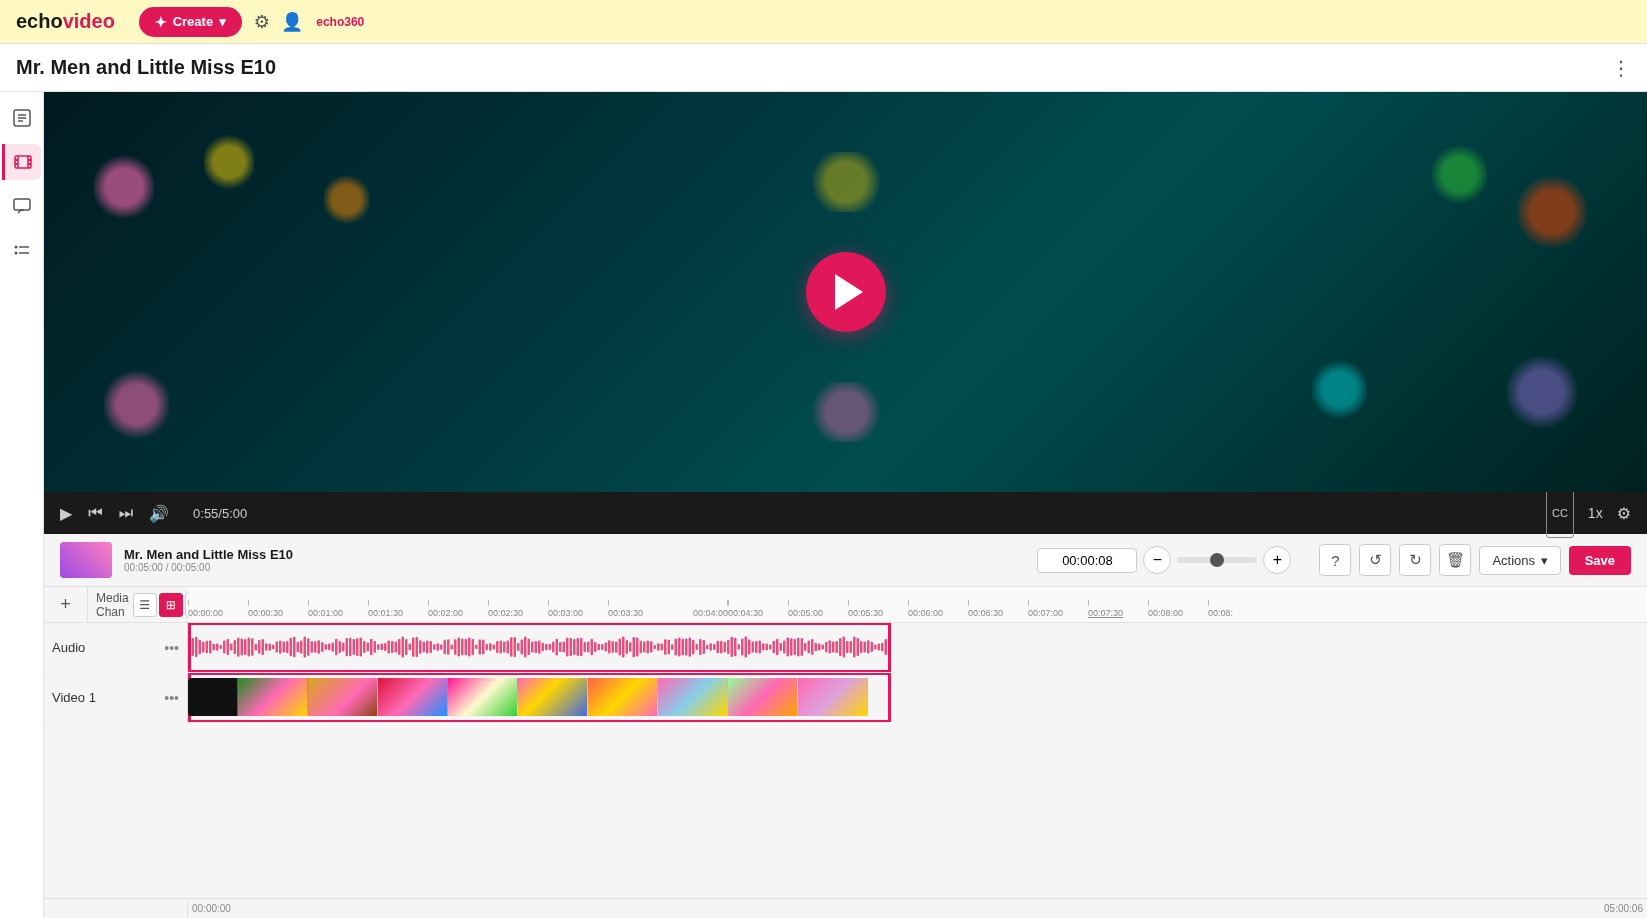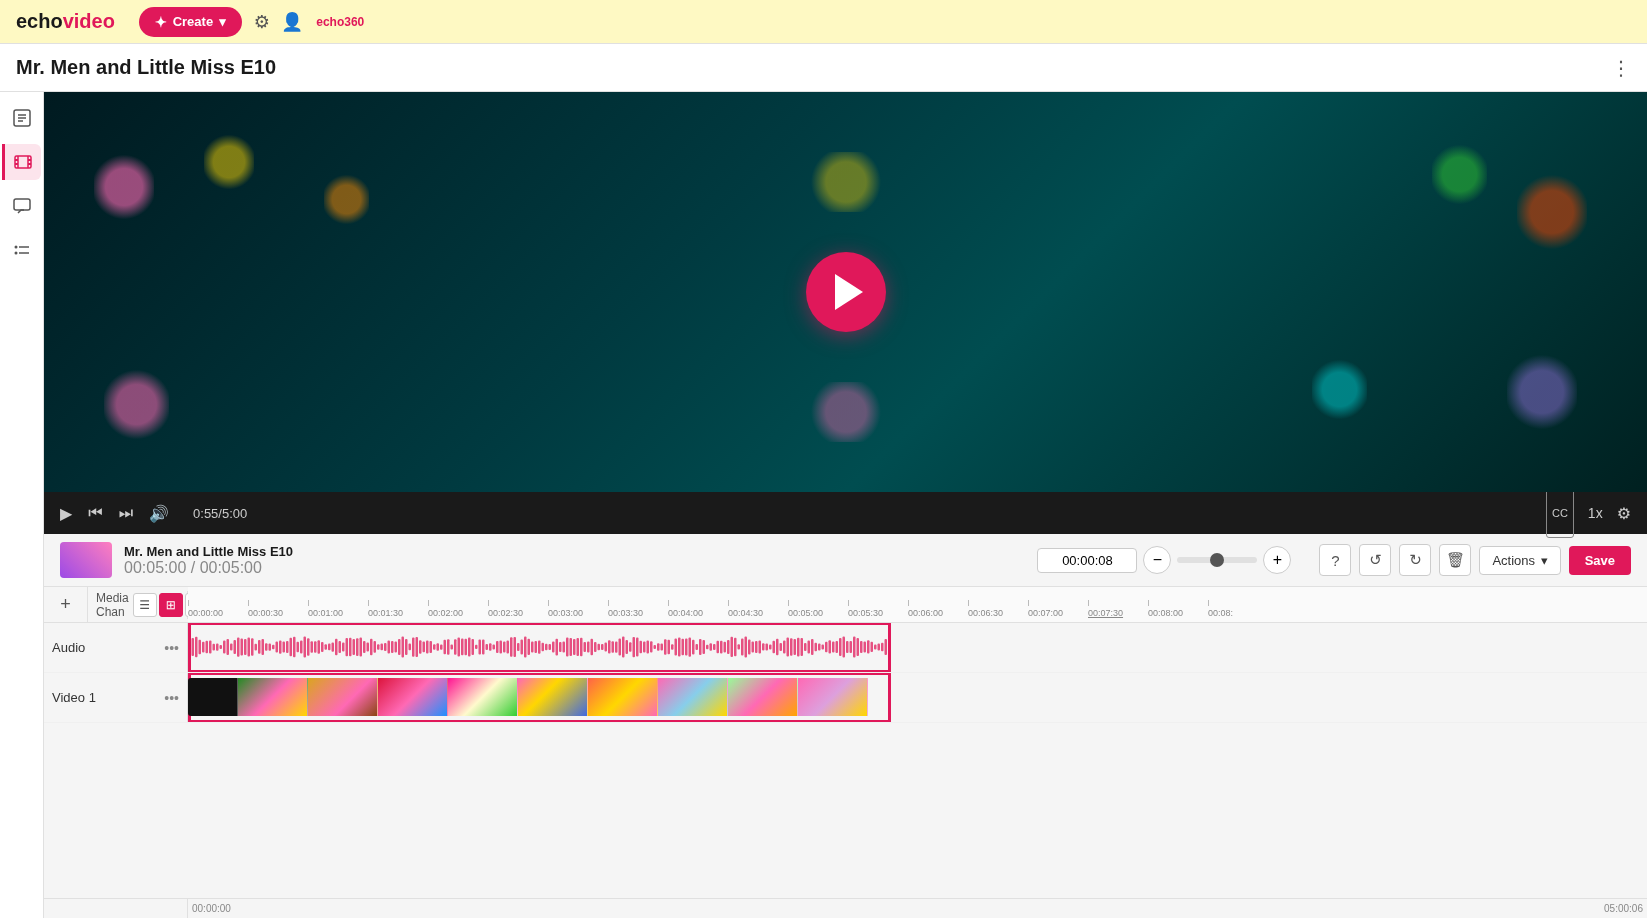--- a/index.html
+++ b/index.html
@@ -106,21 +106,21 @@
     .media-thumb {
       width: 52px; height: 36px; background: linear-gradient(45deg, #8b2be2, #ff69b4);
       border-radius: 4px; flex-shrink: 0; overflow: hidden; position: relative;
     }
     .media-thumb-stripe {
       position: absolute; width: 100%; height: 33%;
       background: rgba(255,255,255,0.15);
     }
     .media-info { flex-shrink: 0; }
     .media-name { font-size: 13px; font-weight: 600; color: #1a1a1a; }
-    .media-duration { font-size: 16px; color: #888; }
+    .media-duration { font-size: 10px; color: #888; }
     .time-input-group {
       display: flex; align-items: center; gap: 6px; margin-left: auto;
     }
     .time-input {
       border: 1px solid #ccc; border-radius: 4px; padding: 4px 8px;
       font-size: 13px; width: 100px; text-align: center;
     }
     .zoom-minus, .zoom-plus {
       width: 28px; height: 28px; border-radius: 50%;
       border: 1px solid #ccc; background: #fff; cursor: pointer;
@@ -405,21 +405,21 @@
                 <span>00:02:30</span>
               </div>
               <div style="width:60px;display:inline-flex;flex-direction:column;align-items:flex-start;font-size:9px;color:#888;">
                 <div style="width:1px;height:6px;background:#bbb;margin-bottom:2px;"></div>
                 <span>00:03:00</span>
               </div>
               <div style="width:60px;display:inline-flex;flex-direction:column;align-items:flex-start;font-size:9px;color:#888;">
                 <div style="width:1px;height:6px;background:#bbb;margin-bottom:2px;"></div>
                 <span>00:03:30</span>
               </div>
-              <div style="width:60px;display:inline-flex;flex-direction:column;align-items:flex-start;font-size:9px;color:#888;">
+              <div style="width:60px;display:inline-flex;flex-direction:column;align-items:flex-end;font-size:9px;color:#888;">
                 <div style="width:1px;height:6px;background:#bbb;margin-bottom:2px;"></div>
                 <span>00:04:00</span>
               </div>
               <div style="width:60px;display:inline-flex;flex-direction:column;align-items:flex-start;font-size:9px;color:#888;">
                 <div style="width:1px;height:6px;background:#bbb;margin-bottom:2px;"></div>
                 <span>00:04:30</span>
               </div>
               <div style="width:60px;display:inline-flex;flex-direction:column;align-items:flex-start;font-size:9px;color:#888;">
                 <div style="width:1px;height:6px;background:#bbb;margin-bottom:2px;"></div>
                 <span>00:05:00</span>

